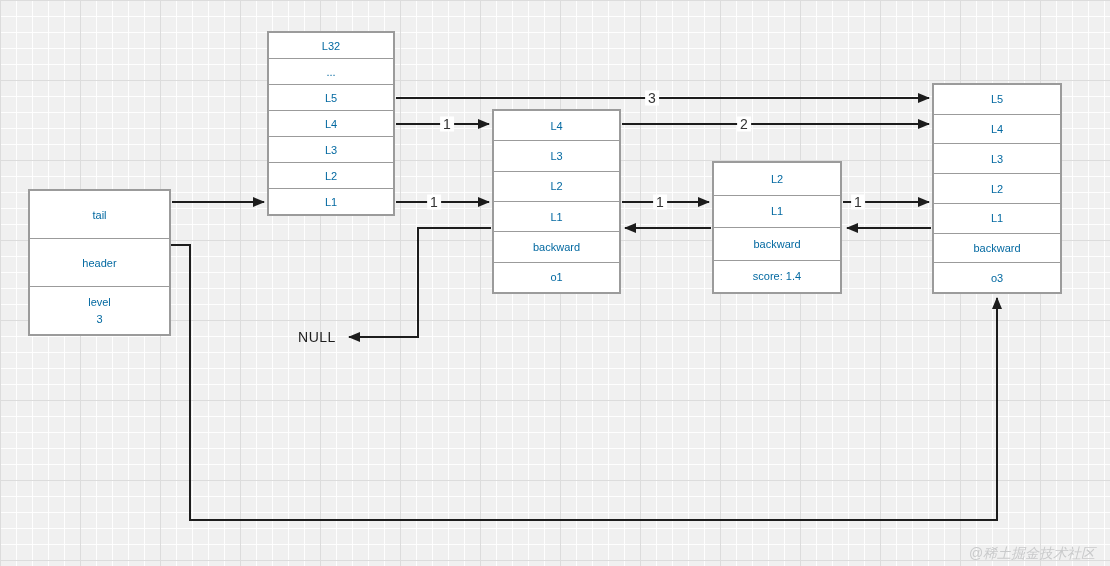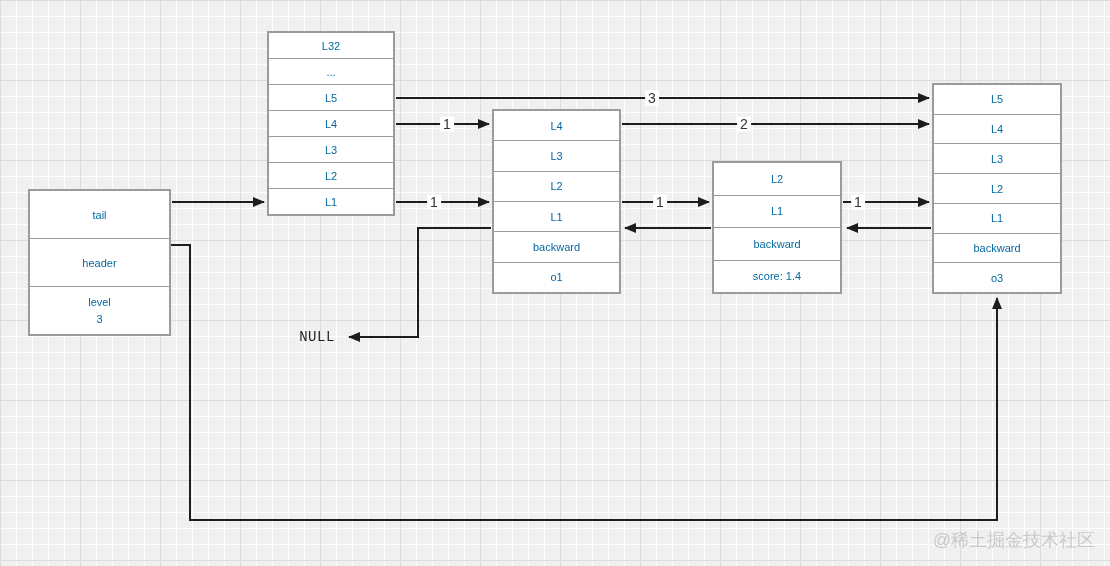--- a/index.html
+++ b/index.html
@@ -50,28 +50,28 @@
     font-size:14px;
     line-height:15px;
     color:#333333;
   }
   .null-label {
     position:absolute;
     transform:translate(-50%,-50%);
     font-size:14px;
     letter-spacing:0.5px;
     color:#1d1d1d;
-    font-family:Liberation Mono, monospace;
   }
   .watermark {
     position:absolute;
     right:15px;
-    bottom:14px;
-    font-size:18px;
+    bottom:3px;
+    font-size:14px;
     color:#c9cacb;
+    font-style:italic;
   }
 </style>
 </head>
 <body>
 
 <div class="canvas">
 
   <svg class="arrows-layer" width="1110" height="566" aria-hidden="true">
     <defs>
       <marker id="ah" markerWidth="13" markerHeight="12" refX="11" refY="5" orient="auto" markerUnits="userSpaceOnUse">

